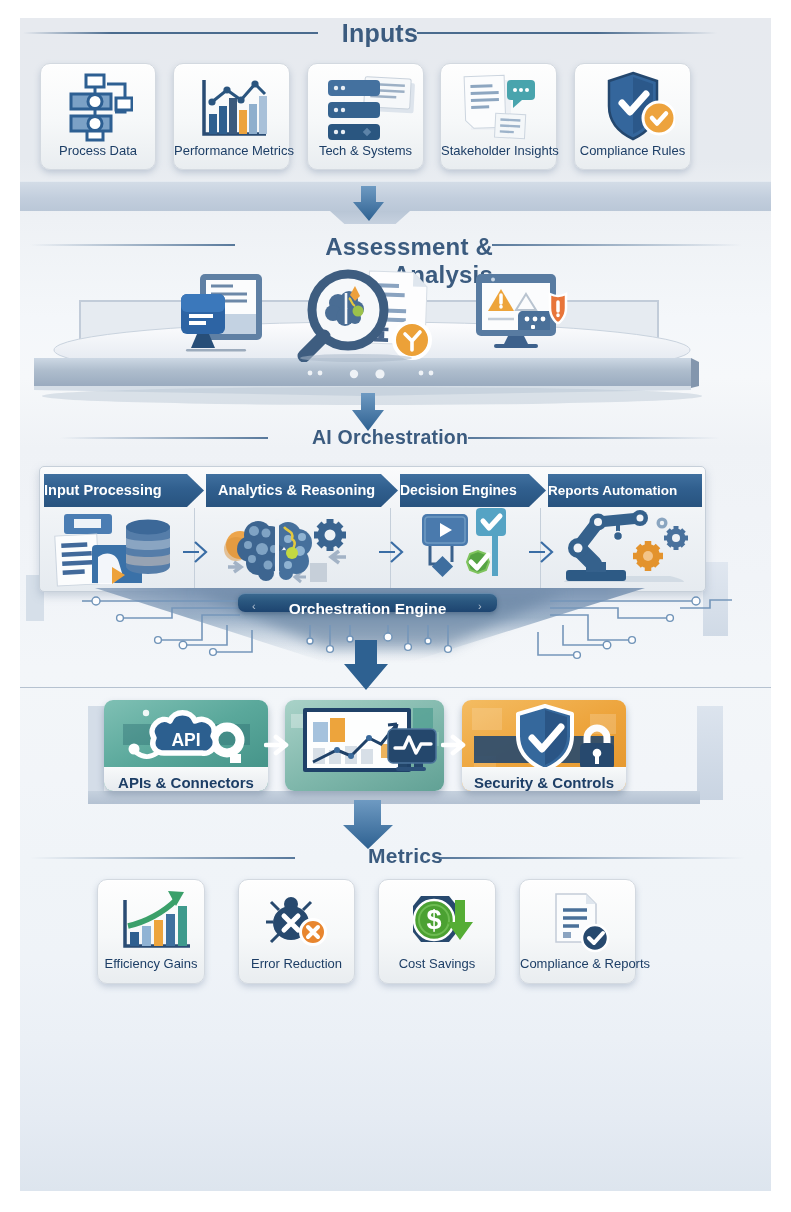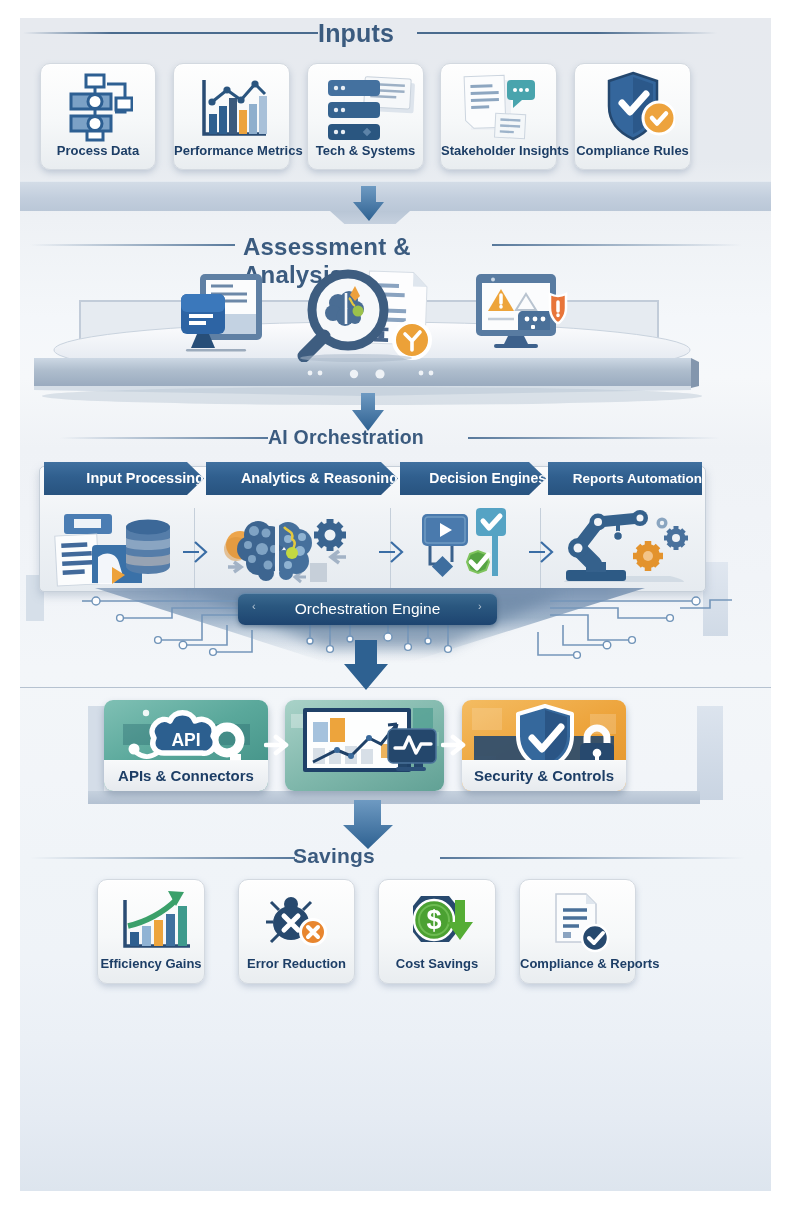--- a/index.html
+++ b/index.html
@@ -1,32 +1,32 @@
 <!DOCTYPE html>
 <html><head>
 <meta charset="utf-8">
 <style>
 *{margin:0;padding:0;box-sizing:border-box}
 html,body{width:791px;height:1212px;background:#fff;font-family:"Liberation Sans",sans-serif}
 body{position:relative;overflow:hidden}
 .abs{position:absolute}
 #page{position:absolute;left:20px;top:18px;width:751px;height:1173px;
 background:linear-gradient(180deg,#e7eaef 0px,#e6eaef 140px,#eef1f5 200px,#f4f7fa 300px,#f6f8fa 360px,#eff2f6 430px,#f1f4f8 560px,#f3f6f9 650px,#f2f5f9 760px,#f0f4f8 840px,#eff3f8 940px,#ebf0f6 1020px,#e5ebf3 1100px,#dde5ee 1173px);}
-.title{position:absolute;color:#3b5b7f;font-weight:bold;letter-spacing:.2px;text-align:left}
+.title{position:absolute;color:#3b5b7f;font-weight:bold;letter-spacing:.2px;text-align:right}
 .hline{position:absolute;height:2px}
 .card{position:absolute;border-radius:10px;border:1px solid #d3d9e0;
 background:linear-gradient(180deg,#fefefe 0%,#f6f8f9 55%,#e9edf0 100%);
 box-shadow:0 3px 6px rgba(125,145,170,.38),inset 0 1px 0 rgba(255,255,255,.9)}
-.card .lbl{position:absolute;left:0;right:0;bottom:11px;text-align:center;color:#1d3e66;font-weight:bold;font-size:13px;white-space:nowrap}
+.card .lbl{position:absolute;left:0;right:0;bottom:11px;text-align:center;color:#1d3e66;font-weight:normal;font-size:13px;white-space:nowrap}
 .ocard .lbl{font-size:13px;bottom:12px}
-.banner{position:absolute;top:462px;height:33px;background:linear-gradient(180deg,#40709f 0%,#305f8e 45%,#28537f 100%);
+.banner{position:absolute;top:474px;height:33px;background:linear-gradient(180deg,#40709f 0%,#305f8e 45%,#28537f 100%);
 clip-path:polygon(0 0,calc(100% - 17px) 0,100% 50%,calc(100% - 17px) 100%,0 100%);
-color:#fff;font-weight:bold;font-size:14.5px;text-align:right;line-height:33px}
+color:#fff;font-weight:bold;font-size:14.5px;text-align:left;line-height:33px}
 .bigcard{position:absolute;top:700px;height:91px;border-radius:9px;box-shadow:0 4px 7px rgba(100,120,145,.45);overflow:hidden}
-.bigcard .band{position:absolute;left:0;right:0;bottom:0;height:31px;background:linear-gradient(180deg,#f7f9fa,#e6eaee);border-top:1px solid rgba(255,255,255,.75);
+.bigcard .band{position:absolute;left:0;right:0;bottom:0;height:24px;background:linear-gradient(180deg,#f7f9fa,#e6eaee);border-top:1px solid rgba(255,255,255,.75);
 color:#1d3e66;font-weight:bold;font-size:15px;text-align:center;line-height:30px}
 </style>
 </head>
 <body>
 <div id="page"></div>
 
 <div class="title" style="left:318px;top:19px;width:100px;font-size:25px">Inputs</div>
 <div class="hline" style="left:23px;top:32px;width:295px;background:linear-gradient(90deg,rgba(90,115,145,0),#4a6b8e 30%,#4a6b8e)"></div>
 <div class="hline" style="left:417px;top:32px;width:300px;background:linear-gradient(90deg,#4a6b8e,#4a6b8e 60%,rgba(90,115,145,0))"></div>
 
@@ -263,21 +263,21 @@
     <path d="M1 12 h16 M13 2 l11 10 l-11 10" stroke="#3a6da5" stroke-width="2.2" fill="none"></path>
   </svg>
 <svg class="abs" style="left:378px;top:540px" width="26" height="24" viewBox="0 0 26 24">
     <path d="M1 12 h16 M13 2 l11 10 l-11 10" stroke="#3a6da5" stroke-width="2.2" fill="none"></path>
   </svg>
 <svg class="abs" style="left:528px;top:540px" width="26" height="24" viewBox="0 0 26 24">
     <path d="M1 12 h16 M13 2 l11 10 l-11 10" stroke="#3a6da5" stroke-width="2.2" fill="none"></path>
   </svg>
 
 <div class="banner" style="left:44px;width:160px">Input Processing</div>
-<div class="banner" style="left:206px;width:192px;">Analytics &amp; Reasoning</div>
+<div class="banner" style="left:206px;width:192px;padding-left:12px;">Analytics &amp; Reasoning</div>
 <div class="banner" style="left:400px;width:146px;font-size:14px">Decision Engines</div>
 <div class="banner" style="left:548px;width:154px;clip-path:none;font-size:13.5px">Reports Automation</div>
 
 <svg class="abs" style="left:52px;top:509px" width="122" height="78" viewBox="0 0 122 78">
   <rect x="12" y="5" width="48" height="20" rx="3" fill="#4b7db3"></rect>
   <rect x="22" y="10" width="27" height="9" fill="#eef3f8"></rect>
   <g transform="rotate(-3 25 50)">
     <rect x="4" y="26" width="42" height="50" fill="#fbfcfd" stroke="#ccd5df" stroke-width="1"></rect>
     <g stroke="#41699a" stroke-width="4.5">
         <path d="M10 36 h26 M10 45 h30 M10 54 h30 M10 63 h22"></path>
@@ -445,21 +445,21 @@
     <circle cx="290" cy="53" r="3"></circle>
       <circle cx="310" cy="61" r="3.4"></circle>
       <circle cx="330" cy="51" r="3"></circle>
     <circle cx="368" cy="49" r="4"></circle>
       <circle cx="388" cy="59" r="3.4"></circle>
       <circle cx="408" cy="53" r="3"></circle>
       <circle cx="428" cy="61" r="3.4"></circle>
   </g>
 </svg>
 
-<div class="abs" style="left:238px;top:593px;width:259px;height:32px;border-radius:7px;background:linear-gradient(180deg,#3a688f 0%,#2a577f 40%,#1d4470 100%);box-shadow:0 2px 5px rgba(40,70,100,.45);border-top:1px solid #6589ab;color:#fff;font-weight:normal;font-size:15.5px;text-align:center;line-height:30px">Orchestration Engine</div>
+<div class="abs" style="left:238px;top:593px;width:259px;height:19px;border-radius:7px;background:linear-gradient(180deg,#3a688f 0%,#2a577f 40%,#1d4470 100%);box-shadow:0 2px 5px rgba(40,70,100,.45);border-top:1px solid #6589ab;color:#fff;font-weight:bold;font-size:15.5px;text-align:center;line-height:30px">Orchestration Engine</div>
 <div class="abs" style="left:252px;top:600px;color:rgba(255,255,255,.65);font-size:11px">‹</div>
 <div class="abs" style="left:478px;top:600px;color:rgba(255,255,255,.65);font-size:11px">›</div>
 
 <svg class="abs" style="left:340px;top:640px" width="52" height="50" viewBox="0 0 52 50">
   <path d="M15 0 h22 v24 h11 L26 50 L4 24 h11 z" fill="#2e6191"></path>
 </svg>
 
 <div class="abs" style="left:88px;top:706px;width:16px;height:94px;background:#d4dde8"></div>
 <div class="abs" style="left:697px;top:706px;width:26px;height:94px;background:linear-gradient(180deg,#dce4ee,#c9d4e2)"></div>
 <div class="abs" style="left:88px;top:791px;width:612px;height:13px;background:linear-gradient(180deg,#c6d1de,#b3c1d2)"></div>
@@ -532,21 +532,21 @@
   <path d="M2 11 h14 M12 3 l10 8 l-10 8" stroke="#fff" stroke-width="4.6" fill="none" stroke-linecap="round" stroke-linejoin="round"></path>
 </svg>
 <svg class="abs" style="left:441px;top:734px" width="26" height="22" viewBox="0 0 26 22">
   <path d="M2 11 h14 M12 3 l10 8 l-10 8" stroke="#fff" stroke-width="4.6" fill="none" stroke-linecap="round" stroke-linejoin="round"></path>
 </svg>
 
 <svg class="abs" style="left:342px;top:800px" width="52" height="49" viewBox="0 0 52 49">
   <path d="M12 0 h27 v25 h12 L26 49 L1 25 h11 z" fill="url(#ar1)"></path>
 </svg>
 
-<div class="title" style="left:293px;top:844px;width:150px;font-size:21px">Savings</div>
+<div class="title" style="left:293px;top:844px;width:150px;font-size:21px">Metrics</div>
 <div class="hline" style="left:30px;top:857px;width:265px;background:linear-gradient(90deg,rgba(90,115,145,0),#57789b)"></div>
 <div class="hline" style="left:440px;top:857px;width:305px;background:linear-gradient(90deg,#57789b,rgba(90,115,145,0))"></div>
 
 <div class="card ocard" style="left:97px;top:879px;width:108px;height:105px">
   <svg class="abs" style="left:22px;top:10px" width="74" height="64" viewBox="0 0 74 64">
     <path d="M5 10 V56 H70" stroke="#2a4c74" stroke-width="3.5" fill="none"></path>
     <rect x="10" y="42" width="9" height="14" fill="#2e5f8f"></rect>
     <rect x="22" y="36" width="9" height="20" fill="#8fb3d4"></rect>
     <rect x="34" y="30" width="9" height="26" fill="#eda43c"></rect>
     <rect x="46" y="24" width="9" height="32" fill="#3f719f"></rect>

